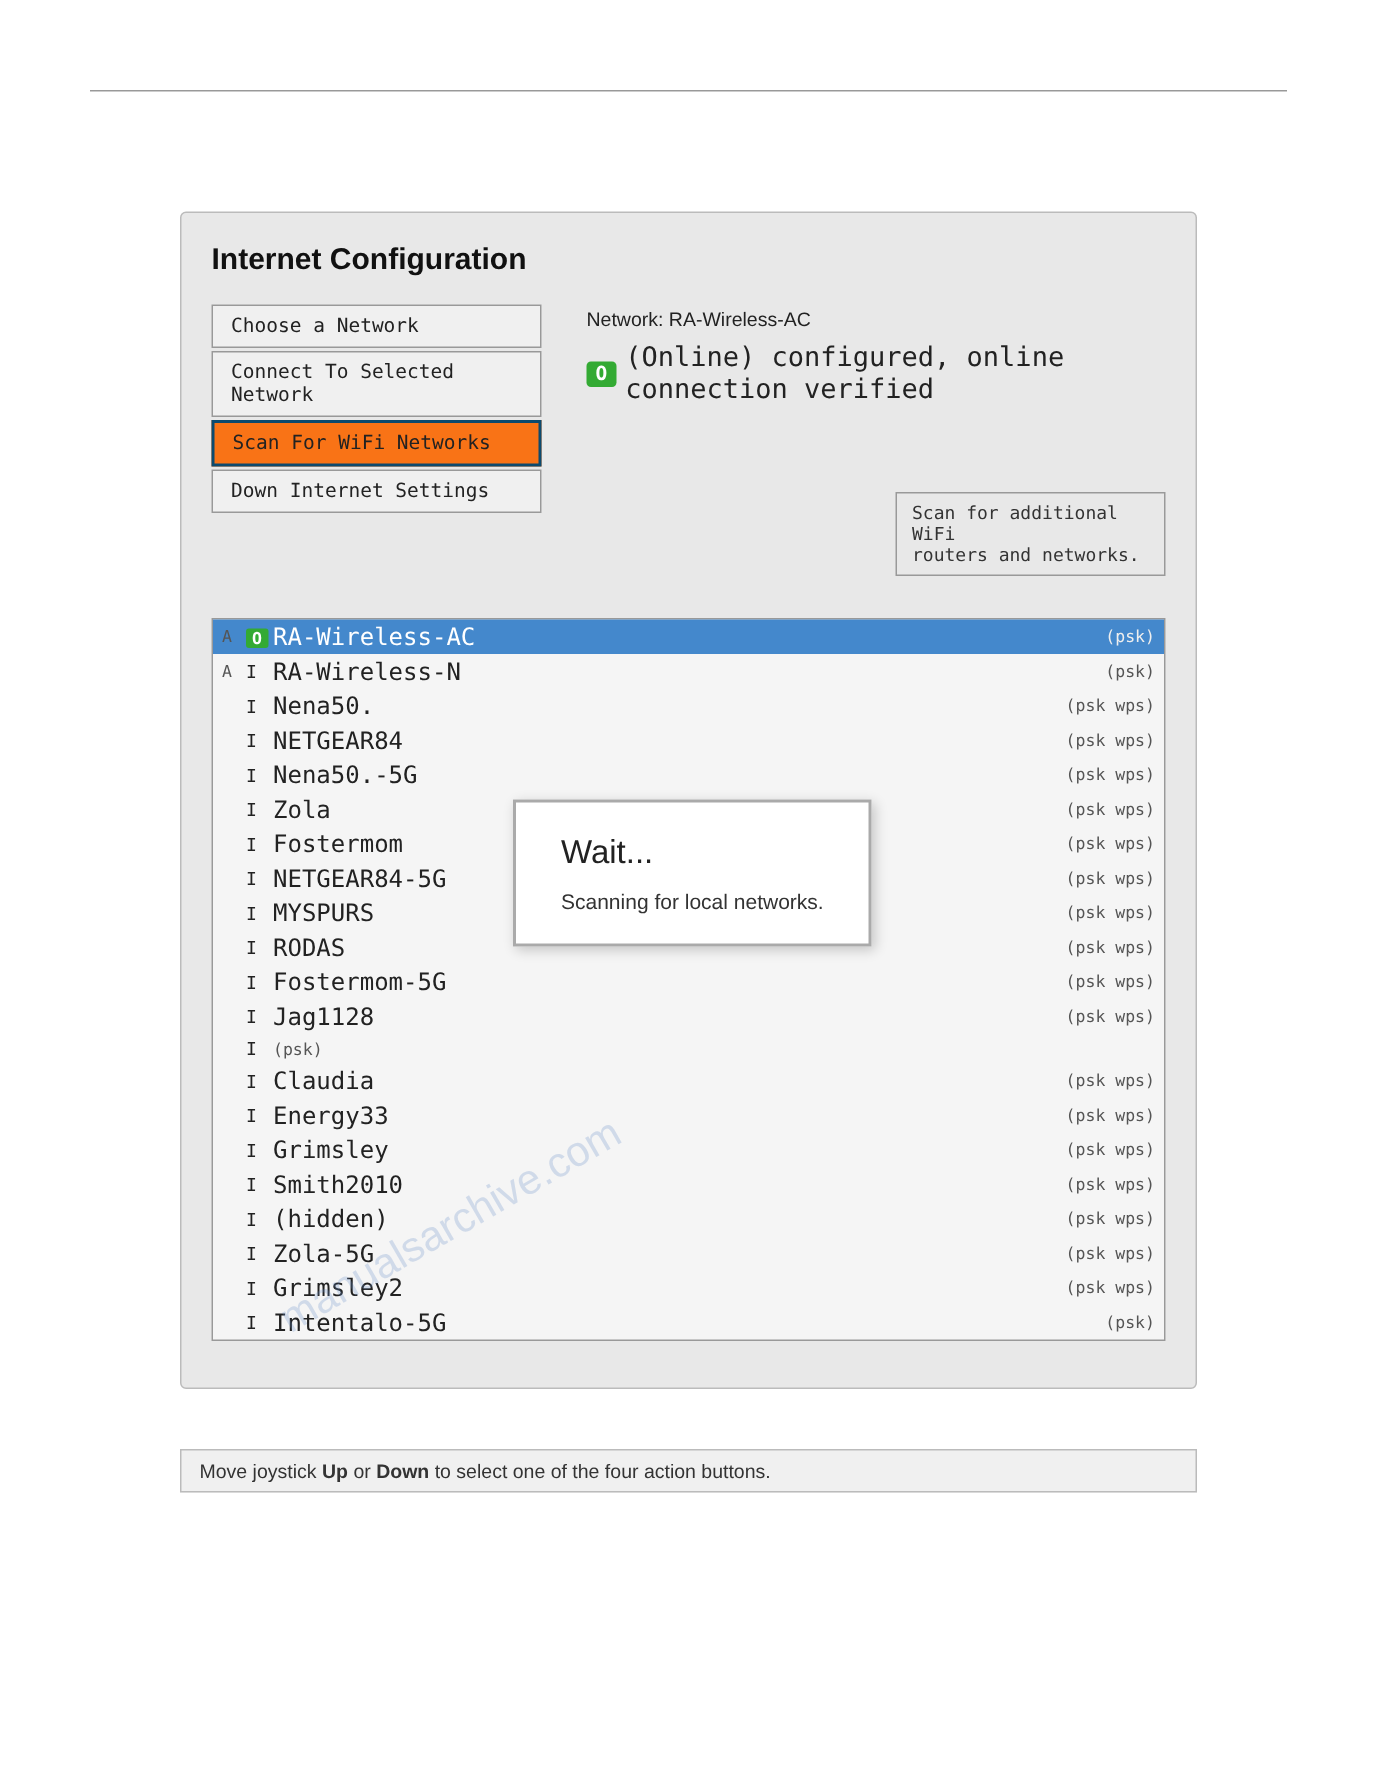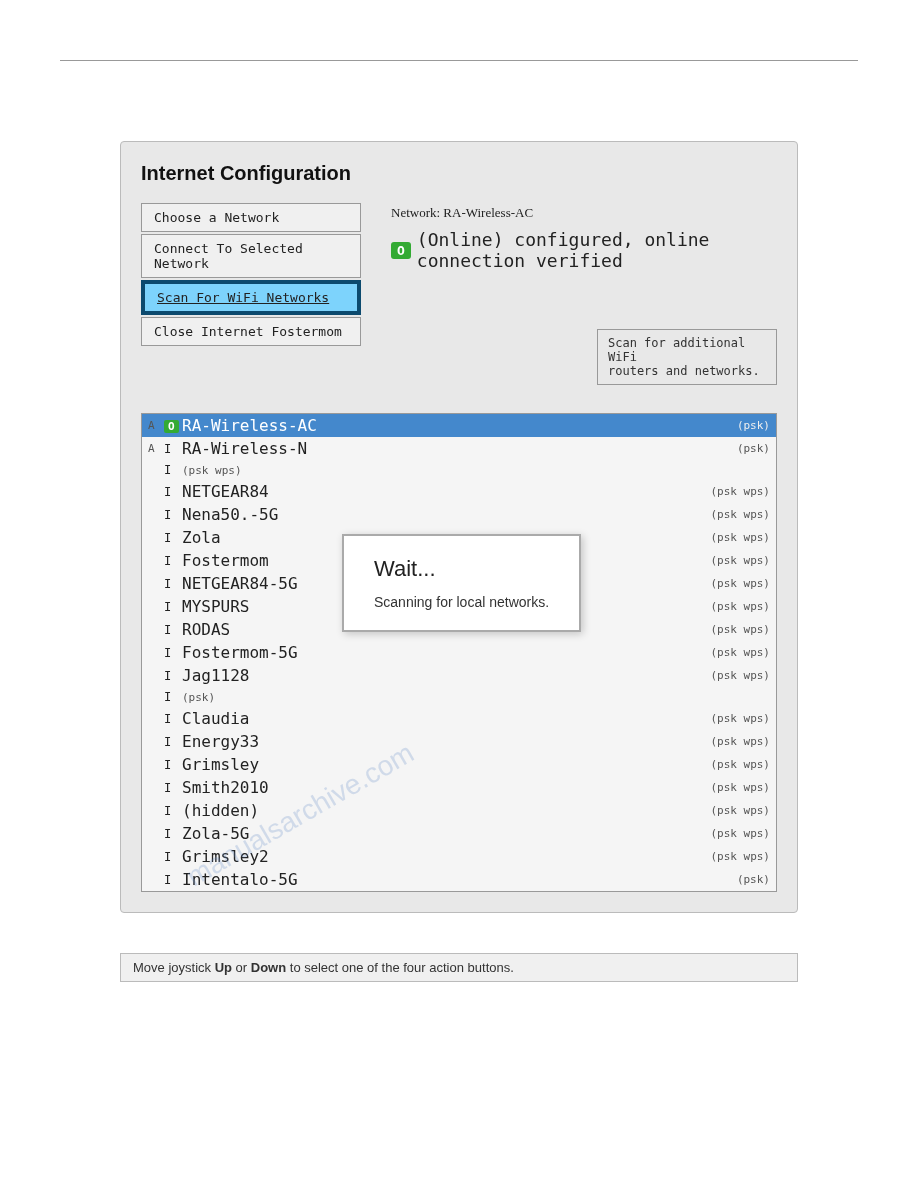--- a/index.html
+++ b/index.html
@@ -15,21 +15,21 @@
     .top-divider {
       border-top: 1px solid #999;
       margin: 60px 60px 0 60px;
     }
 
     .main-container {
       background: #e8e8e8;
       border: 1px solid #bbb;
       border-radius: 4px;
       margin: 80px 120px 40px 120px;
-      padding: 20px 20px 20px 20px;
+      padding: 20px 20px 31px 20px;
     }
 
     .page-title {
       font-size: 20px;
       font-weight: bold;
       font-family: sans-serif;
       margin-bottom: 18px;
       color: #111;
     }
 
@@ -53,35 +53,34 @@
       cursor: pointer;
       text-align: left;
       font-family: monospace;
       font-size: 13px;
       color: #222;
       width: 220px;
       margin-bottom: 2px;
     }
 
     .action-btn.active {
-      background: #7dd3fc;
-      border: 4px solid #0c4a6e;
-      text-decoration: underline;
+      background: #f97316;
+      border: 2px solid #0c4a6e;
     }
 
     .status-col {
       display: flex;
       flex-direction: column;
       gap: 8px;
       justify-content: flex-start;
       padding-top: 2px;
     }
 
     .network-label {
-      font-family: Liberation Serif, serif;
+      font-family: Liberation Sans, sans-serif;
       font-size: 13px;
       color: #222;
     }
 
     .status-row {
       display: flex;
       align-items: center;
       gap: 6px;
     }
 
@@ -231,21 +230,21 @@
 <div class="top-divider"></div>
 
 <div class="main-container">
   <div class="page-title">Internet Configuration</div>
 
   <div class="top-section">
     <div class="buttons-col">
       <button class="action-btn">Choose a Network</button>
       <button class="action-btn">Connect To Selected Network</button>
       <button class="action-btn active">Scan For WiFi Networks</button>
-      <button class="action-btn">Close Internet Fostermom</button>
+      <button class="action-btn">Down Internet Settings</button>
     </div>
 
     <div class="status-col">
       <div class="network-label">Network: RA-Wireless-AC</div>
       <div class="status-row">
         <span class="online-badge">O</span>
         <span class="status-text">(Online) configured, online connection verified</span>
       </div>
       <div style="display:flex; justify-content:flex-end; margin-top:10px;">
         <div class="tooltip-box">
@@ -267,20 +266,21 @@
         </div>
         <div class="network-row">
           <span class="col-a">A</span>
           <span class="col-status">I</span>
           <span class="col-name">RA-Wireless-N</span>
           <span class="col-tags">(psk)</span>
         </div>
         <div class="network-row">
           <span class="col-a"></span>
           <span class="col-status">I</span>
+          <span class="col-name">Nena50.</span>
           <span class="col-tags">(psk wps)</span>
         </div>
         <div class="network-row">
           <span class="col-a"></span>
           <span class="col-status">I</span>
           <span class="col-name">NETGEAR84</span>
           <span class="col-tags">(psk wps)</span>
         </div>
         <div class="network-row">
           <span class="col-a"></span>

